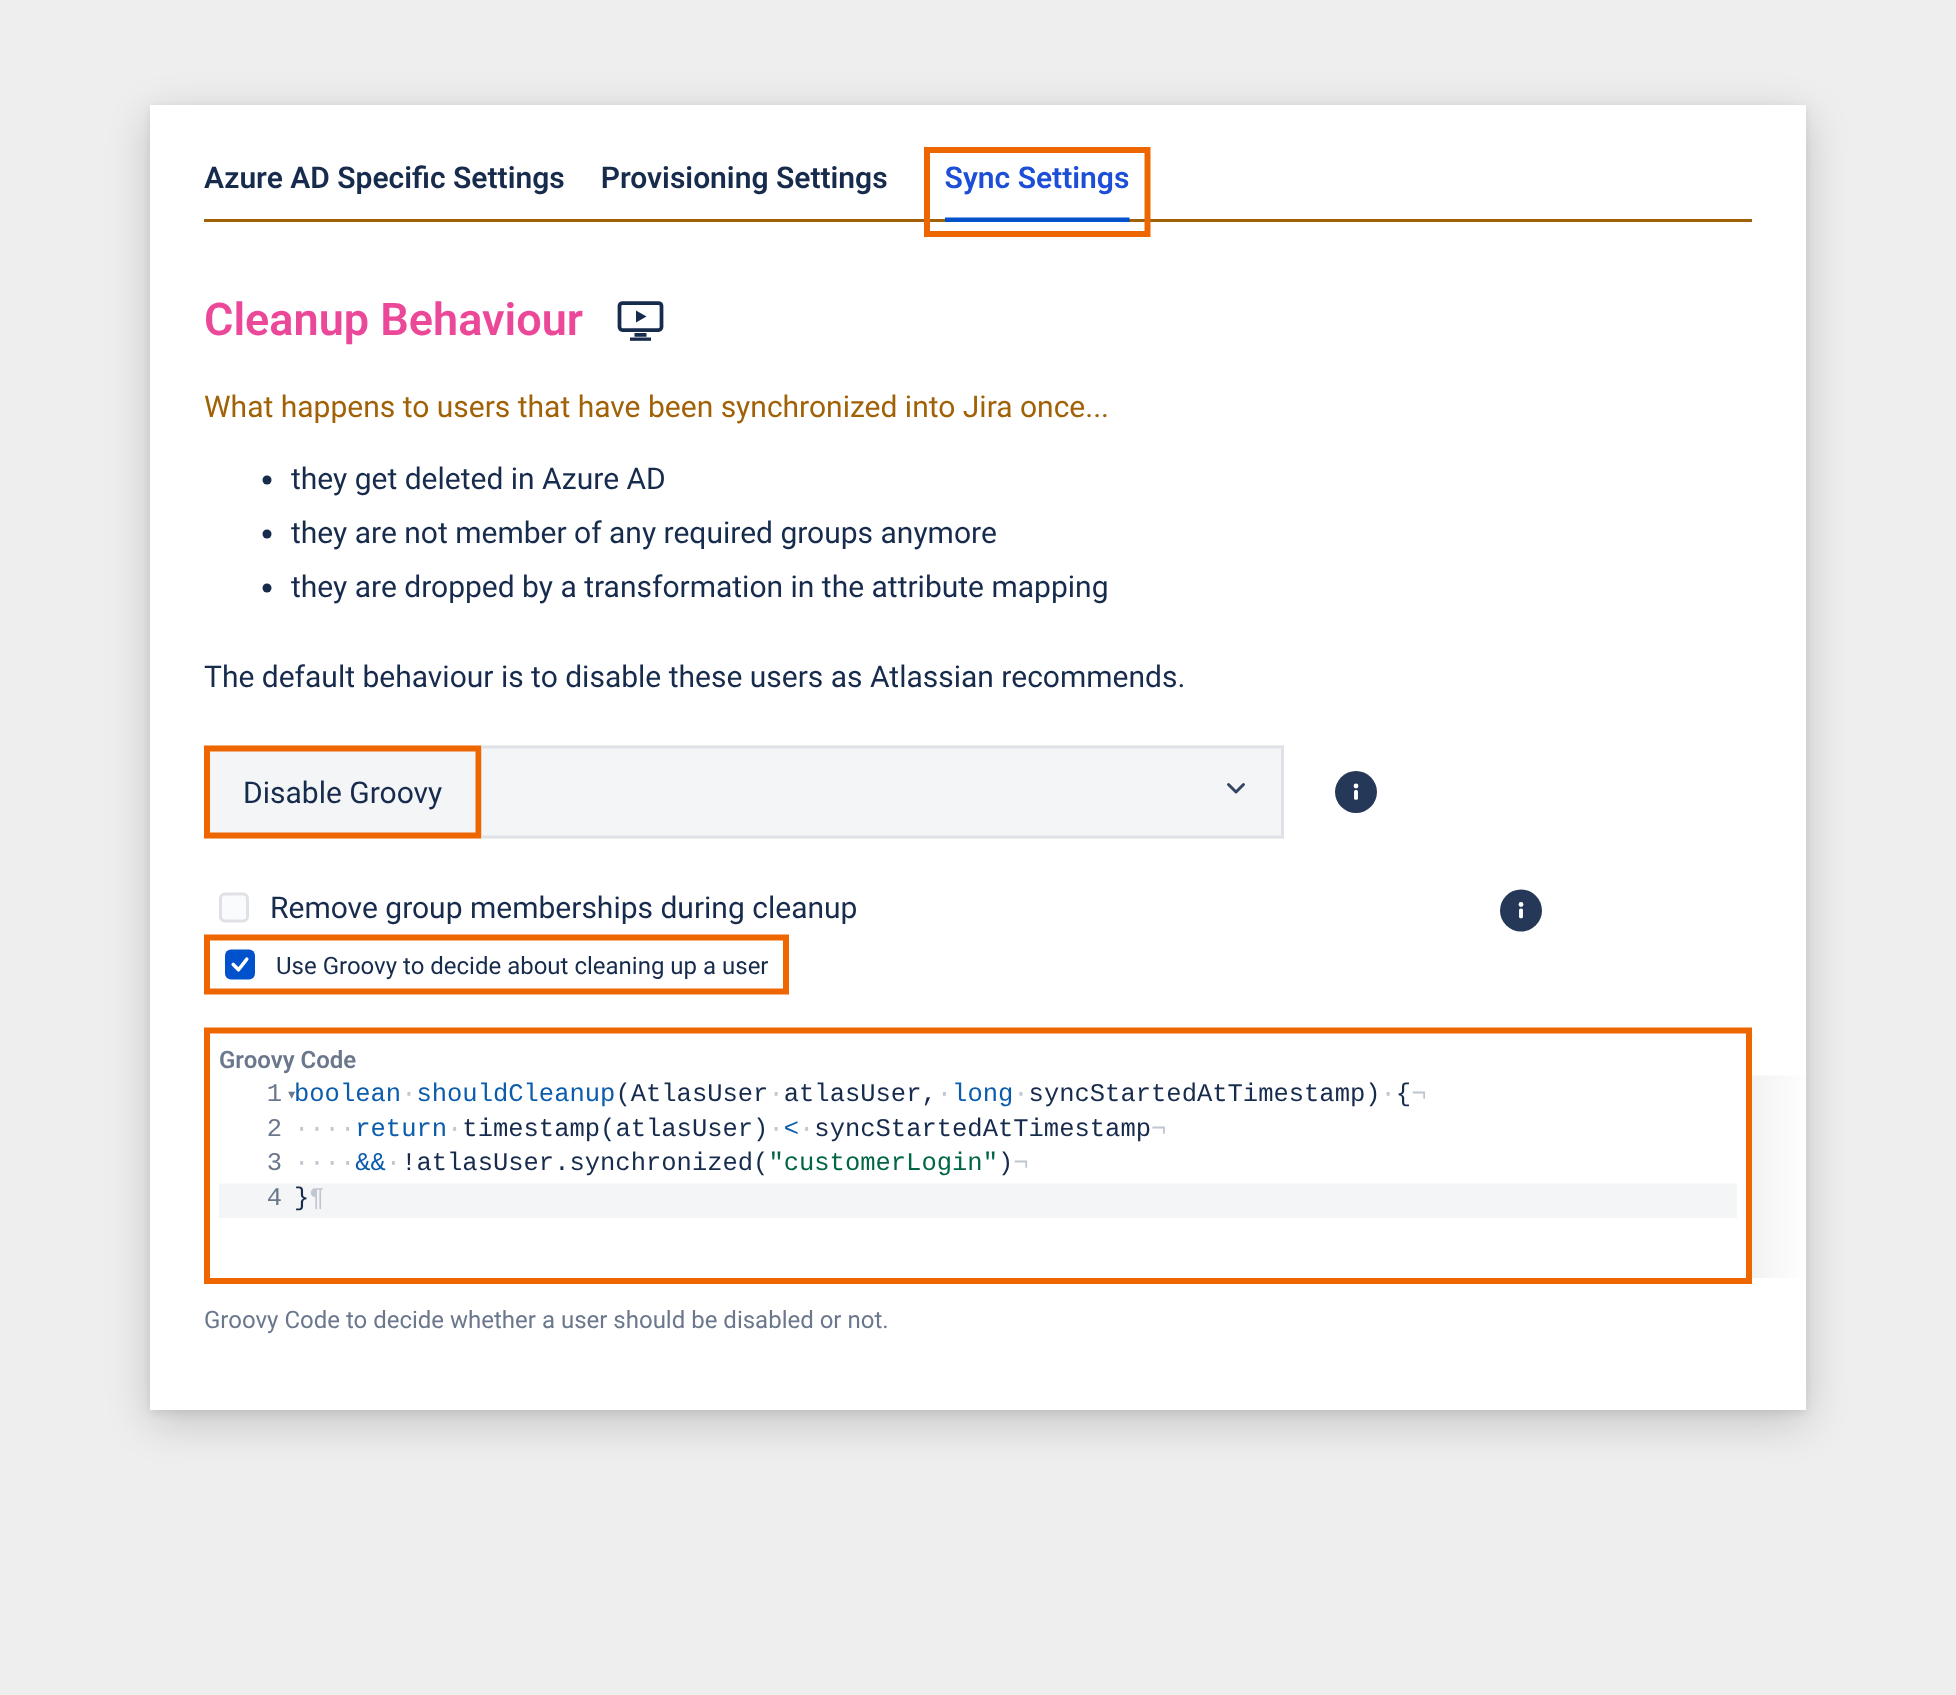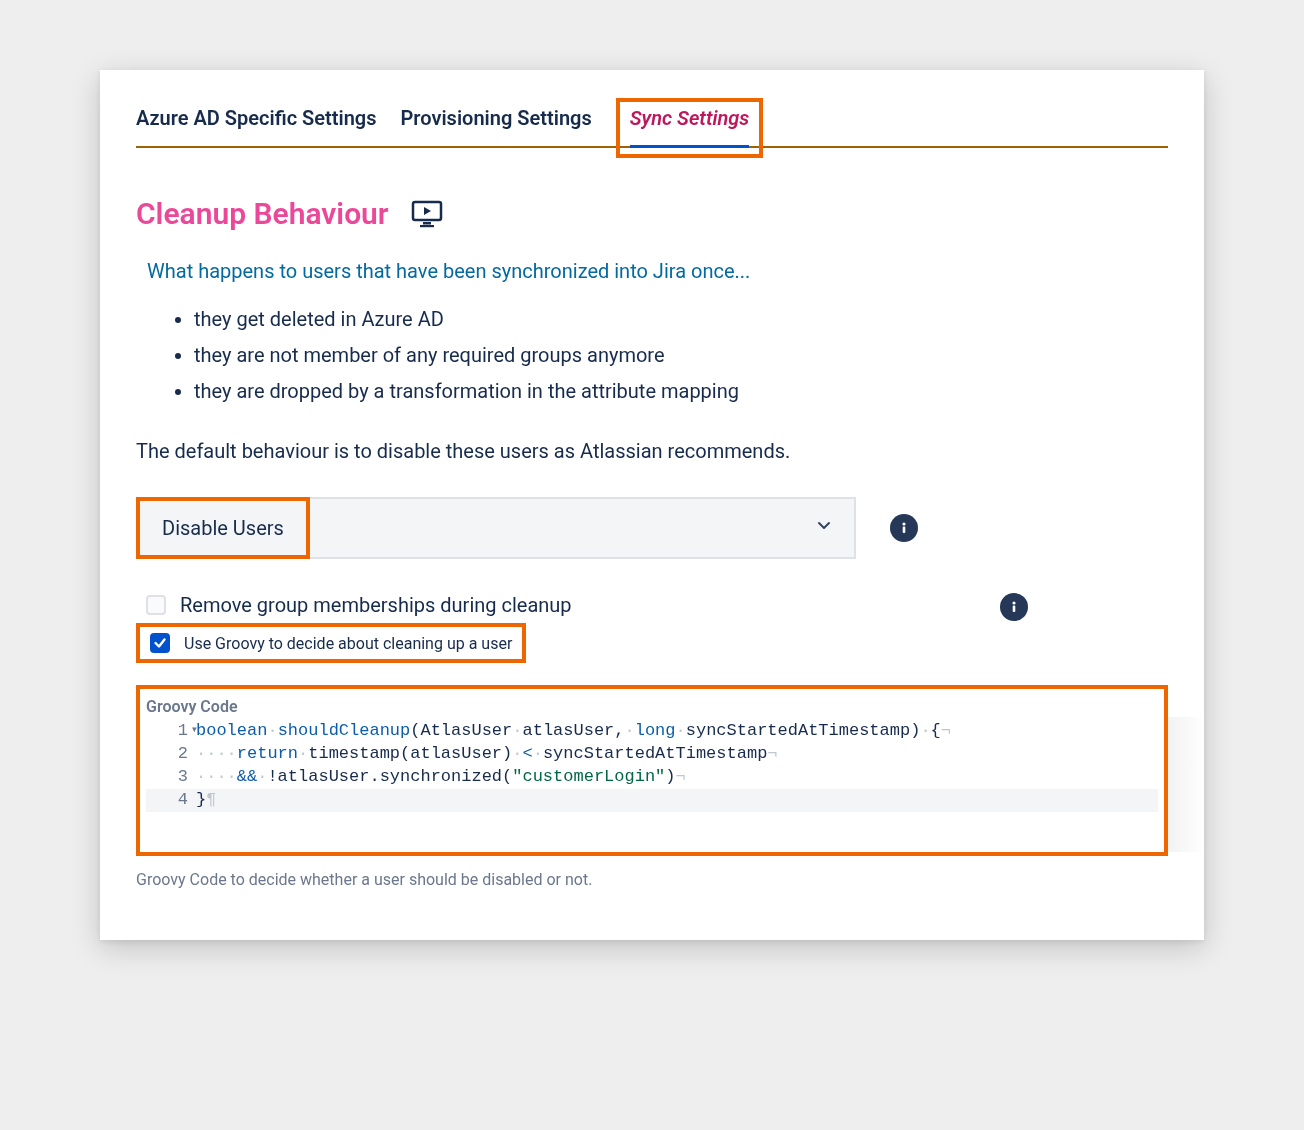--- a/index.html
+++ b/index.html
@@ -24,22 +24,21 @@
   }
   .tab {
     font-size: 20px;
     font-weight: 600;
     color: #172b4d;
     padding: 0 0 16px 0;
     cursor: pointer;
     position: relative;
   }
   .tab.active {
-    color: #be185d;
-    font-style: italic;
+    color: #1d4ed8;
   }
   .tab.active::after {
     content: "";
     position: absolute;
     left: 0; right: 0; bottom: -2px;
     height: 3px;
     background: #0052cc;
   }
   .hl-tab {
     border: 4px solid #ee6600;
@@ -54,23 +53,22 @@
     margin-bottom: 28px;
   }
   .section-title h2 {
     font-size: 30px;
     font-weight: 600;
     color: #ec4899;
   }
   .monitor-icon svg { display:block; }
   .intro {
     font-size: 20px;
-    color: #0369a1;
+    color: #a16207;
     margin-bottom: 18px;
-    margin-left: 11px;
   }
   .bullets {
     margin-left: 58px;
     margin-bottom: 30px;
   }
   .bullets li {
     font-size: 20px;
     color: #172b4d;
     line-height: 1.8;
   }
@@ -230,21 +228,21 @@
     <li>they get deleted in Azure AD</li>
     <li>they are not member of any required groups anymore</li>
     <li>they are dropped by a transformation in the attribute mapping</li>
   </ul>
 
   <p class="note">The default behaviour is to disable these users as Atlassian recommends.</p>
 
   <div class="select-row">
     <div class="select-box">
       <div class="select-label-wrap">
-        <span class="select-label">Disable Users</span>
+        <span class="select-label">Disable Groovy</span>
       </div>
       <div class="select-body">
         <span class="chev">
           <svg width="16" height="16" viewBox="0 0 16 16">
               <path d="M3 5 L8 10 L13 5" stroke="#344563" stroke-width="2" fill="none" stroke-linecap="round" stroke-linejoin="round"></path>
             </svg>
         </span>
       </div>
     </div>
     <span class="info-badge">

